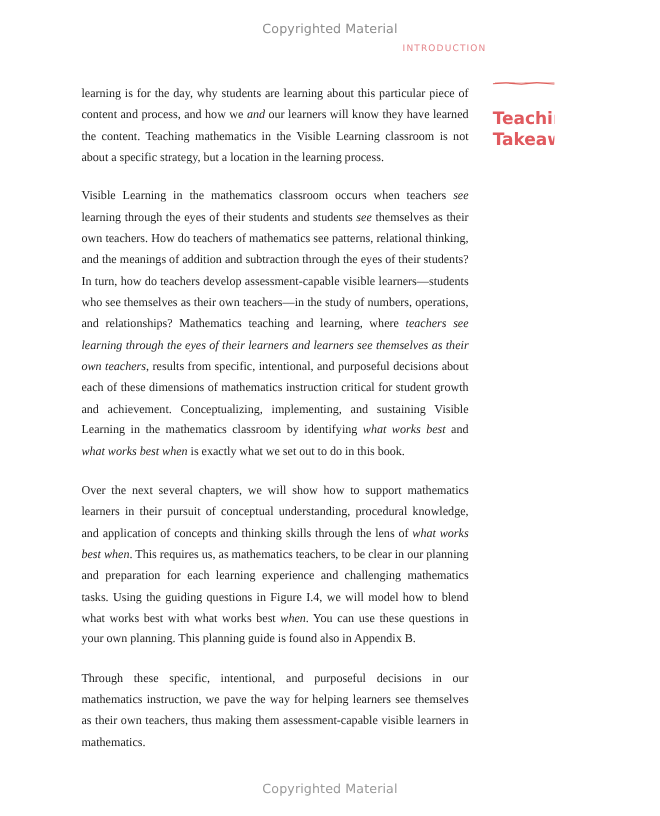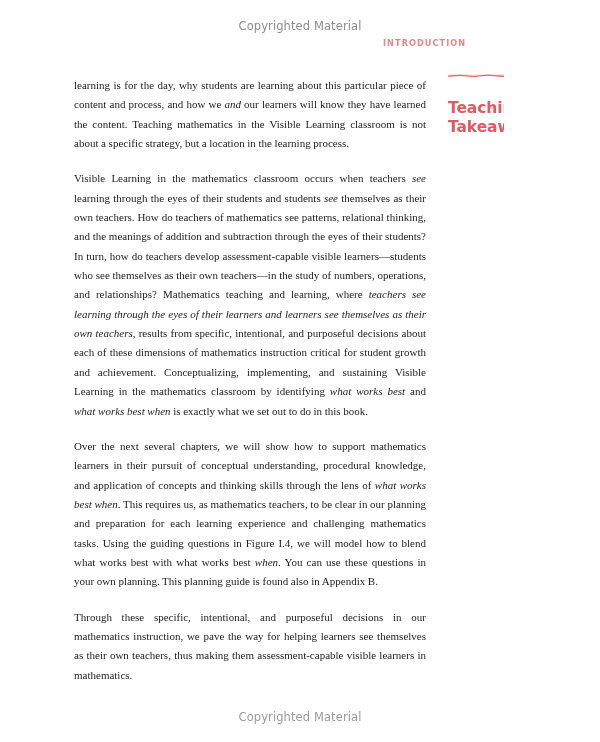--- a/index.html
+++ b/index.html
@@ -37,24 +37,24 @@
     font-family: "DejaVu Sans", "Liberation Sans", sans-serif;
     font-size: 11.5px;
     letter-spacing: 0.1px;
     color: #9a9a9a;
   }
 
   
   .running-head {
     position: absolute;
     top: 38px;
-    left: 369px;
+    left: 352px;
     font-family: "DejaVu Sans", "Liberation Sans", sans-serif;
     font-size: 8.2px;
-    font-weight: bold;
+    font-weight: normal;
     letter-spacing: 1.05px;
     color: #e4868b;
     padding-left: 14px;
   }
   .folio {
     position: absolute;
     top: 36px;
     left: 548px;
     font-family: "DejaVu Sans", "Liberation Sans", sans-serif;
     font-size: 10px;

